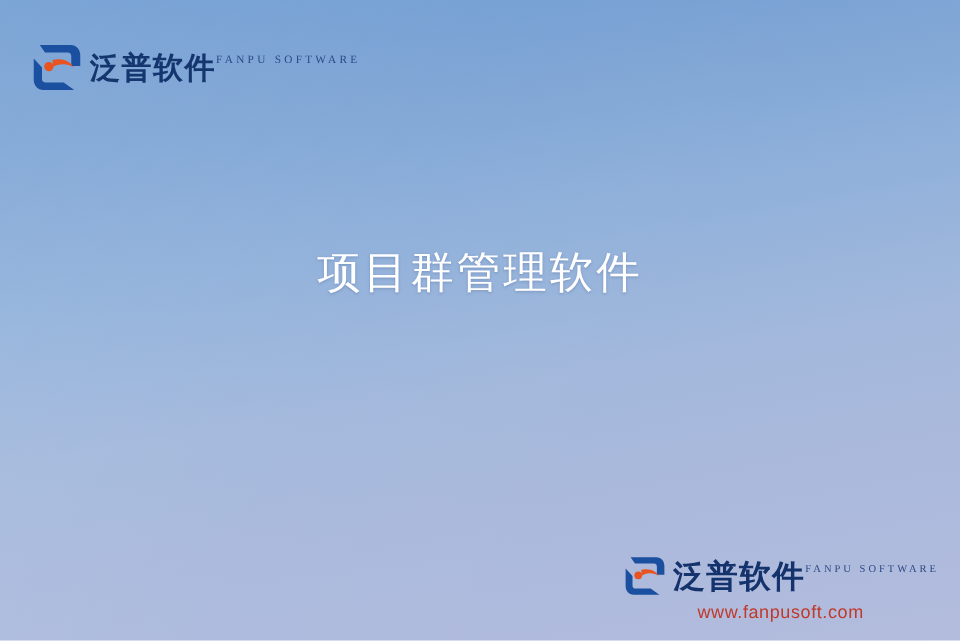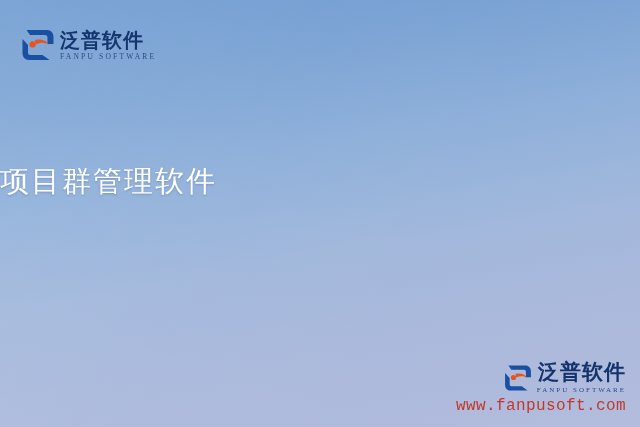--- a/index.html
+++ b/index.html
@@ -39,21 +39,21 @@
   }
   .logo-mark {
     position: relative;
     width: 36px;
     height: 36px;
     flex: 0 0 auto;
   }
   .logo-text-wrap {
     margin-left: 4px;
     display: flex;
-    flex-direction: column;
+    flex-direction: row;
     justify-content: center;
   }
   .logo-cn {
     font-family: "DejaVu Sans", sans-serif;
     font-size: 20px;
     font-weight: bold;
     color: #15356e;
     letter-spacing: 1px;
     line-height: 22px;
     white-space: nowrap;
@@ -67,20 +67,21 @@
     margin-top: 1px;
     white-space: nowrap;
   }
 
   
   .center-title {
     position: absolute;
     left: 0;
     right: 0;
     top: 162px;
+    text-align: center;
     font-family: "DejaVu Serif", serif;
     font-size: 29px;
     color: #ffffff;
     letter-spacing: 2px;
     text-shadow: 0 1px 2px rgba(40,60,110,0.28);
     z-index: 3;
   }
 
   
   .logo-br {
@@ -103,26 +104,26 @@
     font-size: 21px;
     color: #14326b;
     line-height: 23px;
   }
   .logo-br .logo-en {
     font-size: 7px;
     letter-spacing: 2px;
     color: #2b4a86;
   }
   .site-url {
-    font-family: Liberation Mono, monospace;
-    font-size: 16px;
+    font-family: Liberation Sans, sans-serif;
+    font-size: 12px;
     color: #c0392b;
     letter-spacing: 0.4px;
     margin-top: 2px;
-    text-align: left;
+    text-align: center;
     white-space: nowrap;
   }
 </style>
 </head>
 <body>
 
 <div class="slide">
 
   <div class="logo-tl">
     <span class="logo-mark">

